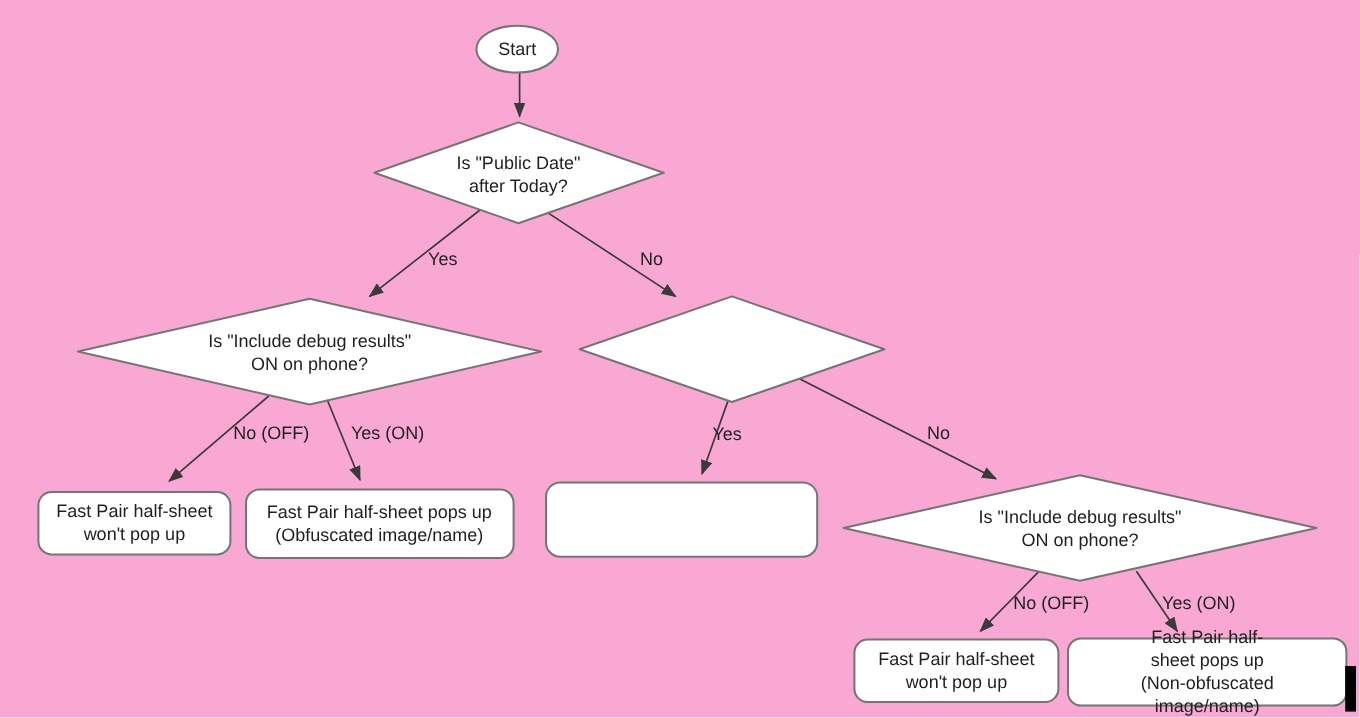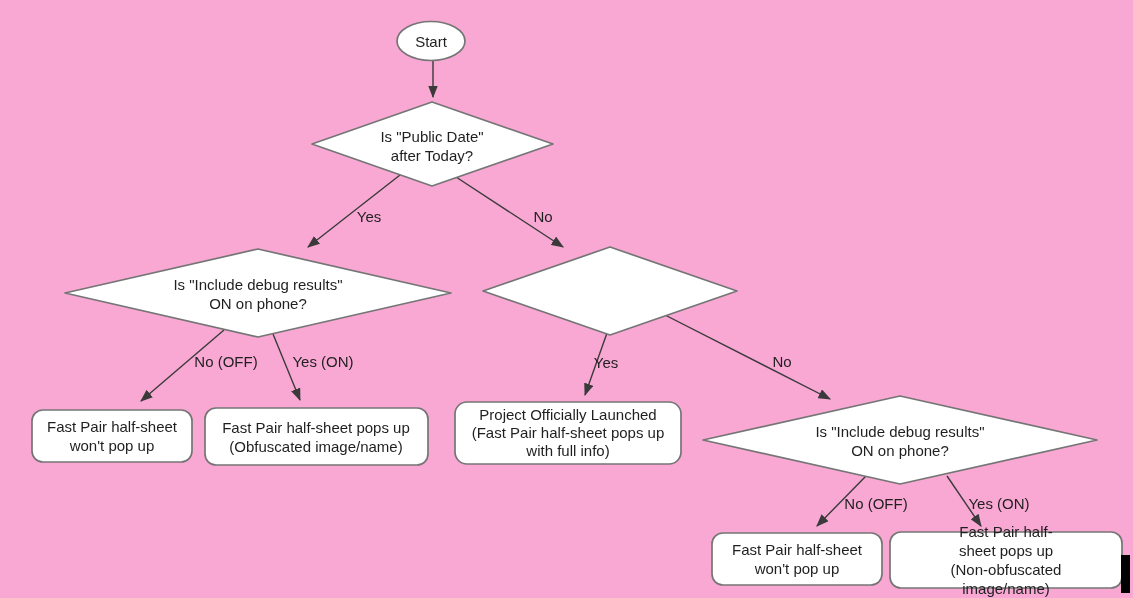--- a/index.html
+++ b/index.html
@@ -82,23 +82,20 @@
 after Today?</div>
   <div class="lbl node-lbl" style="left:258px; top:294px;">Is "Include debug results"
 ON on phone?</div>
   <div class="lbl node-lbl" style="left:900px; top:441px;">Is "Include debug results"
 ON on phone?</div>
 
   <div class="lbl node-lbl" style="left:112px; top:436px;">Fast Pair half-sheet
 won't pop up</div>
   <div class="lbl node-lbl" style="left:316px; top:437px;">Fast Pair half-sheet pops up
 (Obfuscated image/name)</div>
-  <div class="lbl node-lbl box3-lbl" style="left:568px; top:433px;">Project Officially Launched
-(Fast Pair half-sheet pops up
-with full info)</div>
   <div class="lbl node-lbl" style="left:797px; top:559px;">Fast Pair half-sheet
 won't pop up</div>
   <div class="lbl node-lbl" style="left:1006px; top:560px;">Fast Pair half-sheet pops up
 (Non-obfuscated image/name)</div>
 
   <div class="lbl edge-lbl" style="left:369px; top:216px;">Yes</div>
   <div class="lbl edge-lbl" style="left:543px; top:216px;">No</div>
   <div class="lbl edge-lbl" style="left:226px; top:361px;">No (OFF)</div>
   <div class="lbl edge-lbl" style="left:323px; top:361px;">Yes (ON)</div>
   <div class="lbl edge-lbl" style="left:606px; top:362px;">Yes</div>

